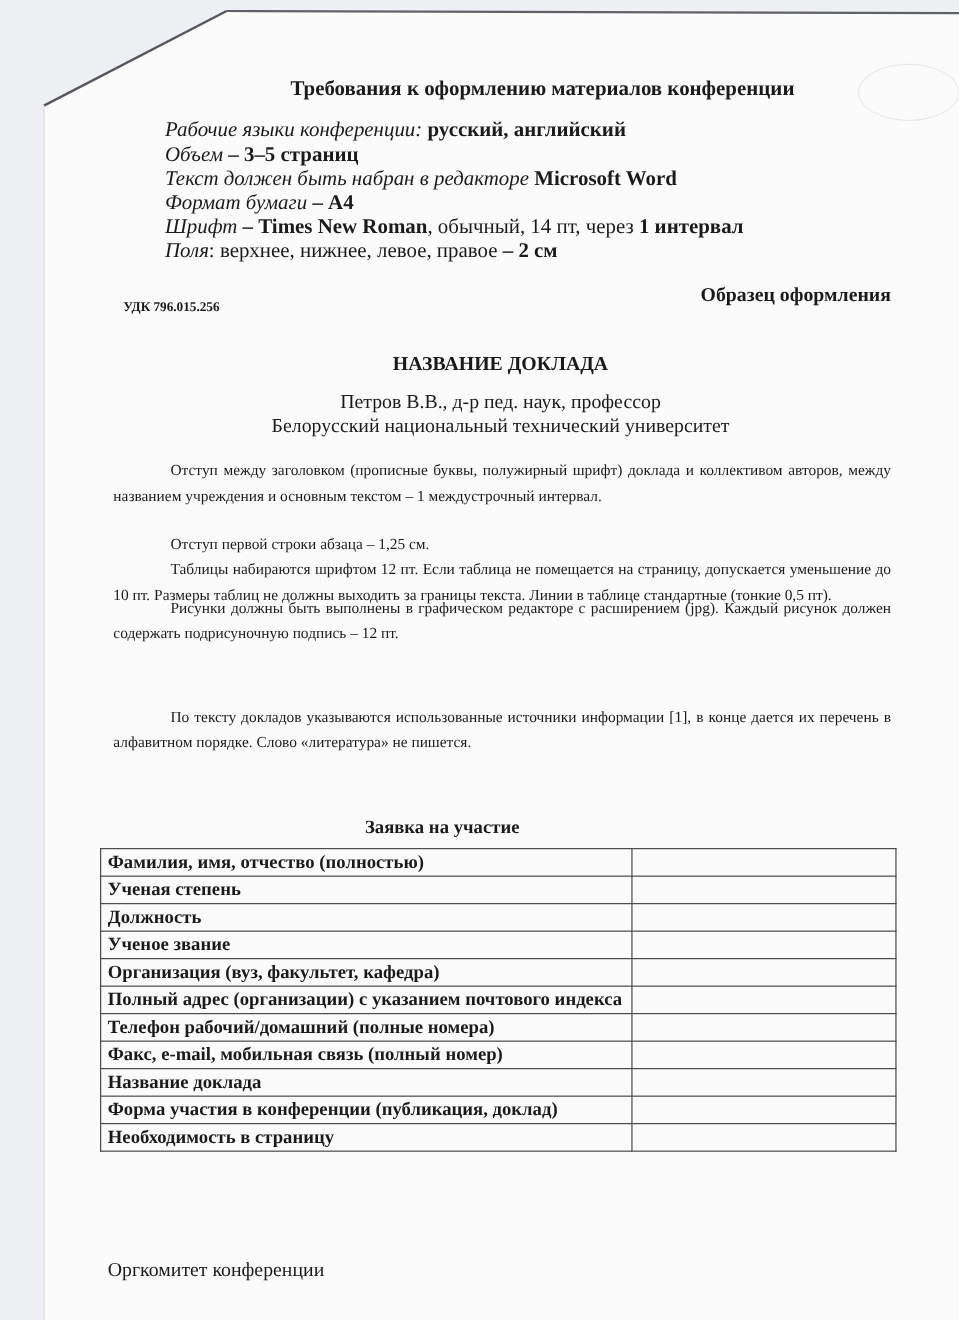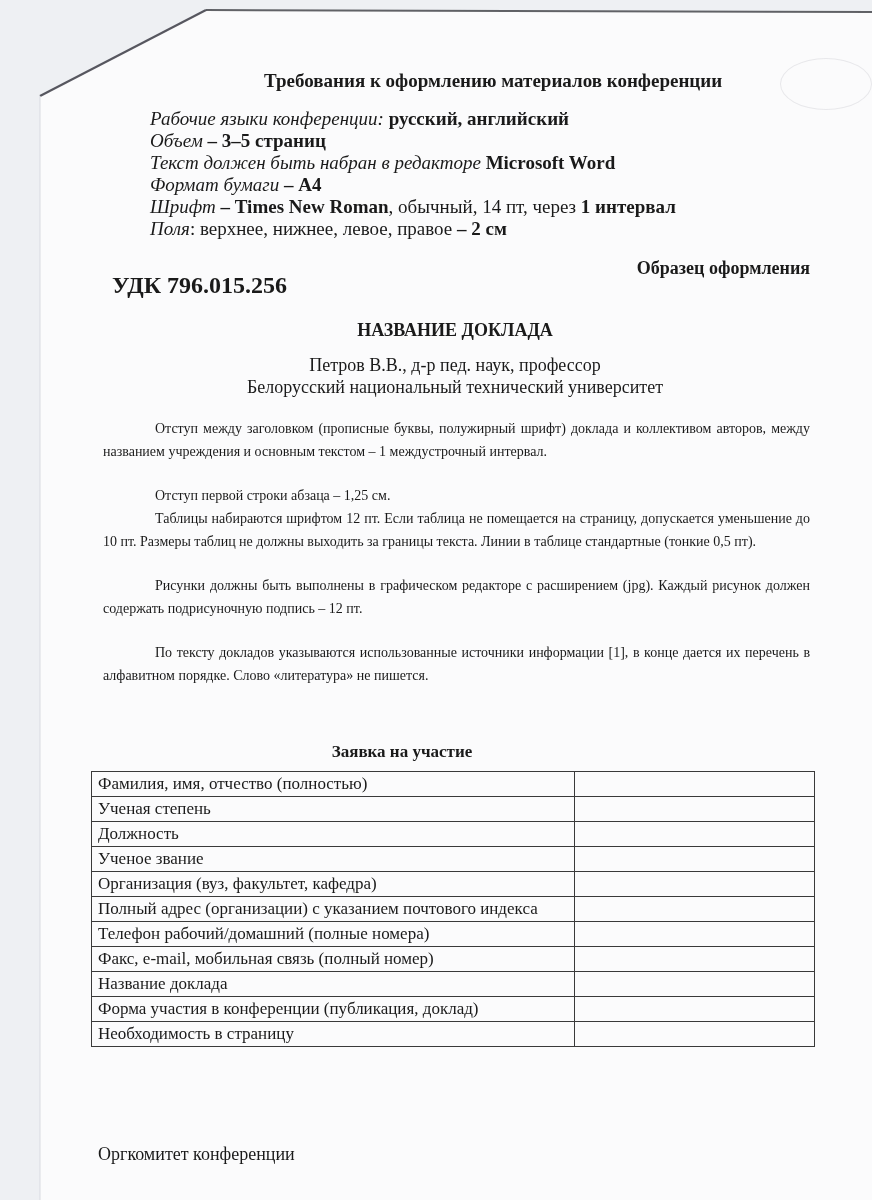--- a/index.html
+++ b/index.html
@@ -18,36 +18,37 @@
   }
   .fold-shadow {
     position: absolute; left: 0; top: 0; width: 872px; height: 1200px; pointer-events: none;
   }
   .abs { position: absolute; white-space: nowrap; margin-top: 8px; }
   .title { font-weight: bold; font-size: 19px; left: 264px; top: 62px; }
   .req { left: 150px; font-size: 19px; line-height: 22px; }
   .req i { font-style: italic; }
   .req b { font-weight: bold; }
   .sample { right: 62px; top: 250px; font-weight: bold; font-size: 18px; }
-  .udk { left: 112px; top: 264px; font-weight: bold; font-size: 24px; }
+  .udk { left: 112px; top: 264px; font-weight: bold; font-size: 12px; }
   .report-title { left: 0; width: 910px; text-align: center; top: 312px; font-weight: bold; font-size: 18px; }
   .author { left: 0; width: 910px; text-align: center; top: 347px; font-size: 18px; }
   .univ { left: 0; width: 910px; text-align: center; top: 369px; font-size: 18px; }
   .para {
     position: absolute; left: 103px; width: 707px; font-size: 14px; line-height: 22.5px;
     text-align: justify; text-indent: 52px; margin: 0;
   }
   .app-title { left: 0; width: 804px; text-align: center; top: 734px; font-weight: bold; font-size: 17px; }
   table.form {
     position: absolute; left: 91px; top: 771px; width: 724px;
     border-collapse: collapse; font-size: 17px;
   }
   table.form td {
     border: 1.3px solid #3a3a3a; padding: 1px 0 2px 6px; vertical-align: top;
     line-height: 21px;
+    font-weight: bold;
   }
   table.form td.label { width: 470px; text-align: justify; }
   table.form td.value { width: 230px; }
   .orgcom { left: 98px; top: 1136px; font-size: 18px; }
   .bleed {
     position: absolute; left: 780px; top: 58px; width: 90px; height: 50px;
     border: 1px solid rgba(150,150,160,0.18); border-radius: 50%;
   }
 </style>
 </head>
@@ -85,21 +86,21 @@
 
 <div class="abs sample">Образец оформления</div>
 <div class="abs udk">УДК 796.015.256</div>
 <div class="abs report-title">НАЗВАНИЕ ДОКЛАДА</div>
 <div class="abs author">Петров В.В., д-р пед. наук, профессор</div>
 <div class="abs univ">Белорусский национальный технический университет</div>
 
 <p class="para" style="top:418px">Отступ между заголовком (прописные буквы, полужирный шрифт) доклада и коллективом авторов, между названием учреждения и основным текстом – 1 междустрочный интервал.</p>
 <p class="para" style="top:485px">Отступ первой строки абзаца – 1,25 см.</p>
 <p class="para" style="top:508px">Таблицы набираются шрифтом 12 пт. Если таблица не помещается на страницу, допускается уменьшение до 10 пт. Размеры таблиц не должны выходить за границы текста. Линии в таблице стандартные (тонкие 0,5 пт).</p>
-<p class="para" style="top:575px">Рисунки должны быть выполнены в графическом редакторе с расширением (jpg). Каждый рисунок должен содержать подрисуночную подпись – 12 пт.</p>
+<p class="para" style="top:543px">Рисунки должны быть выполнены в графическом редакторе с расширением (jpg). Каждый рисунок должен содержать подрисуночную подпись – 12 пт.</p>
 <p class="para" style="top:642px">По тексту докладов указываются использованные источники информации [1], в конце дается их перечень в алфавитном порядке. Слово «литература» не пишется.</p>
 
 <div class="abs app-title">Заявка на участие</div>
 
 <table class="form">
   <tbody>
     <tr>
       <td class="label">Фамилия, имя, отчество (полностью)</td>
       <td class="value"></td>
     </tr>

